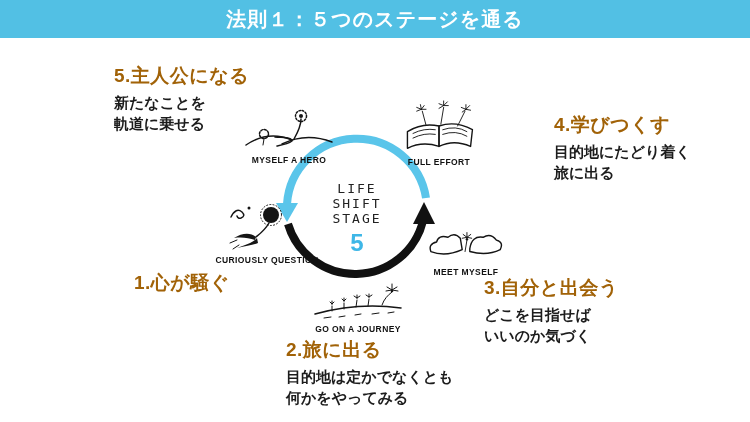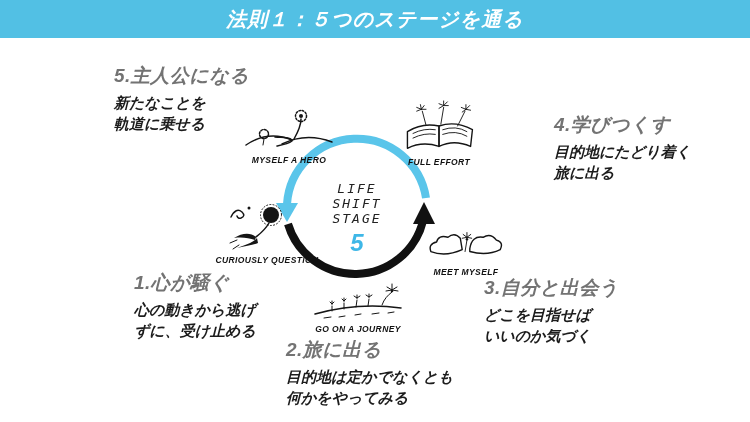--- a/index.html
+++ b/index.html
@@ -1,19 +1,19 @@
 <!DOCTYPE html>
 <html><head>
 <meta charset="utf-8">
 <style>
   * { margin:0; padding:0; box-sizing:border-box; }
   html,body { background:#ffffff; }
   .canvas {
     position:relative; width:750px; height:422px; background:#ffffff;
-    font-family:"Liberation Sans", sans-serif; overflow:hidden;font-style:italic;
+    font-family:"Liberation Sans", sans-serif; overflow:hidden;
   }
   .header {
     position:absolute; left:0; top:0; width:750px; height:38px;
     background:#52c0e4; display:flex; align-items:center; justify-content:center;
   }
   .header h1 {
     color:#ffffff; font-size:20px; font-weight:700; letter-spacing:1px;
   }
   
   .cycle-svg { position:absolute; left:267px; top:122px; }
@@ -34,21 +34,21 @@
     font-size:8.5px; font-weight:700; letter-spacing:0.4px; color:#111111; margin-top:1px;
     white-space:nowrap;
   }
   .ib-hero    { left:234px; top:106px; }
   .ib-effort  { left:384px; top:100px; }
   .ib-curious { left:212px; top:202px; }
   .ib-meet    { left:411px; top:224px; }
   .ib-journey { left:303px; top:283px; }
   
   .stage-block { position:absolute; }
-  .stage-title { font-size:19px; font-weight:700; color:#737373; letter-spacing:0.5px; white-space:nowrap; }
+  .stage-title { font-size:19px; font-weight:700; color:#a16207; letter-spacing:0.5px; white-space:nowrap; }
   .stage-desc  { font-size:15px; font-weight:700; color:#1c1c1c; line-height:1.4; margin-top:3px; white-space:nowrap; }
   .sb-5 { left:114px; top:63px; }
   .sb-4 { left:525px; top:112px;margin-left:29px; }
   .sb-1 { left:134px; top:270px; }
   .sb-2 { left:286px; top:337px; }
   .sb-3 { left:484px; top:275px; }
   .ic { stroke:#151515; stroke-width:1.5; fill:none; stroke-linecap:round; stroke-linejoin:round; }
   .ic-thin { stroke:#151515; stroke-width:1; fill:none; stroke-linecap:round; }
   .ic-fill { fill:#151515; stroke:none; }
 </style>
@@ -156,24 +156,20 @@
   <div class="stage-block sb-4">
     <div class="stage-title">4.学びつくす</div>
     <div class="stage-desc">
       <div>目的地にたどり着く</div>
       <div>旅に出る</div>
     </div>
   </div>
 
   <div class="stage-block sb-1">
     <div class="stage-title">1.心が騒ぐ</div>
-    <div class="stage-desc">
-      <div>心の動きから逃げ</div>
-      <div>ずに、受け止める</div>
-    </div>
   </div>
 
   <div class="stage-block sb-2">
     <div class="stage-title">2.旅に出る</div>
     <div class="stage-desc">
       <div>目的地は定かでなくとも</div>
       <div>何かをやってみる</div>
     </div>
   </div>
 

